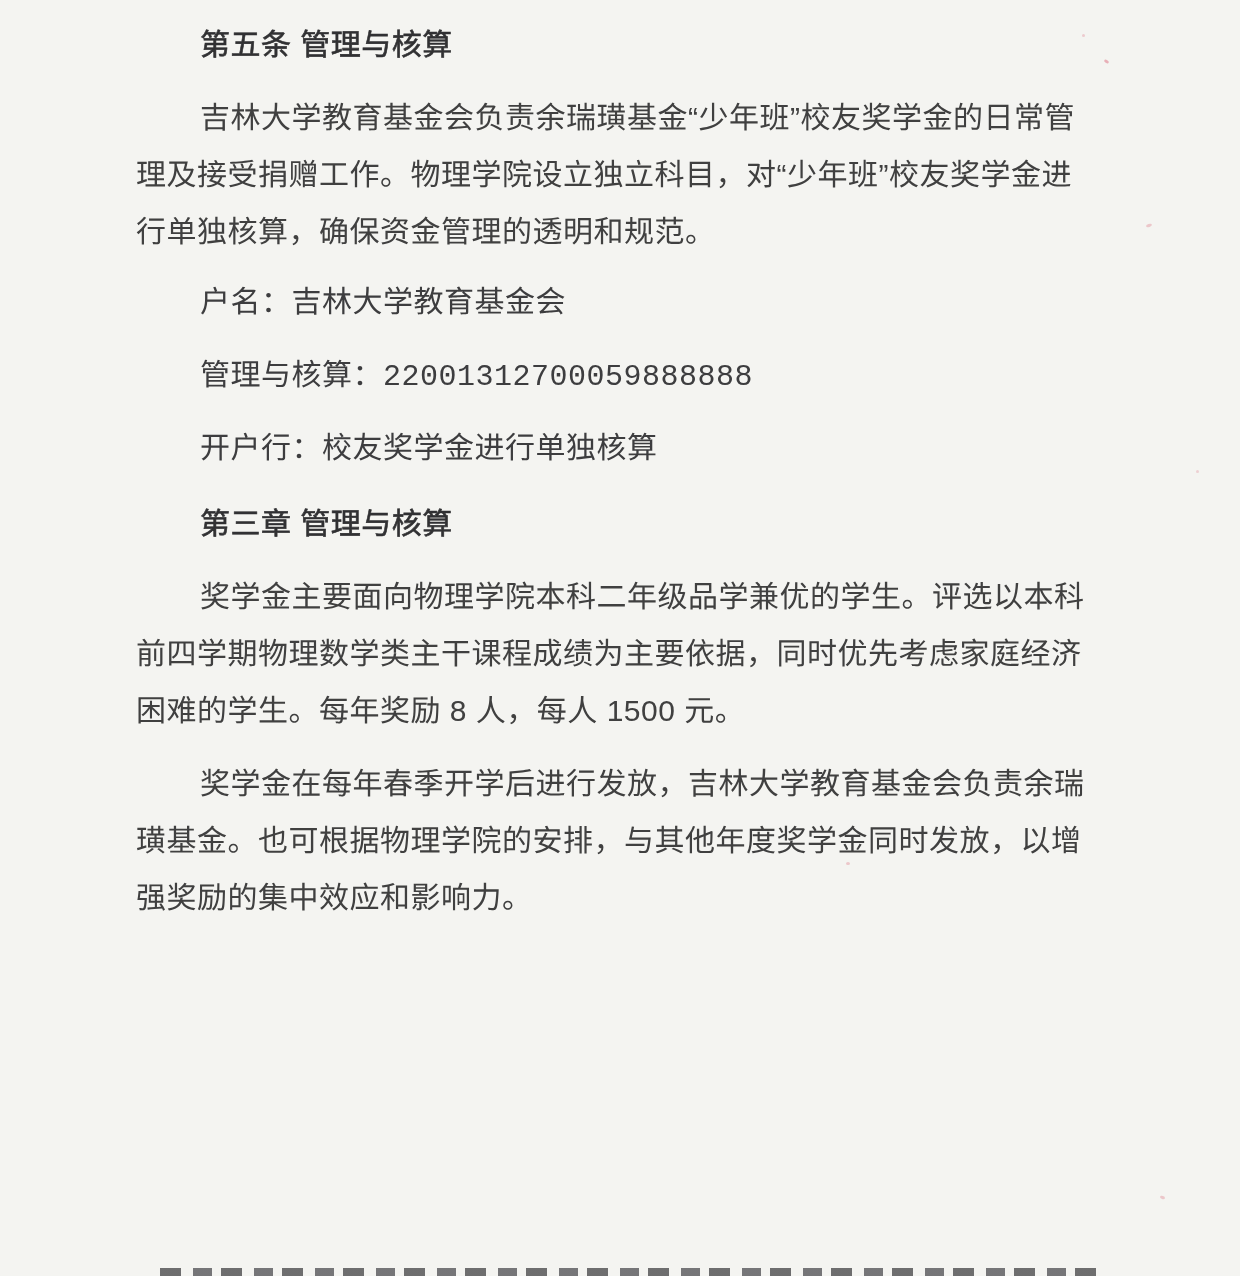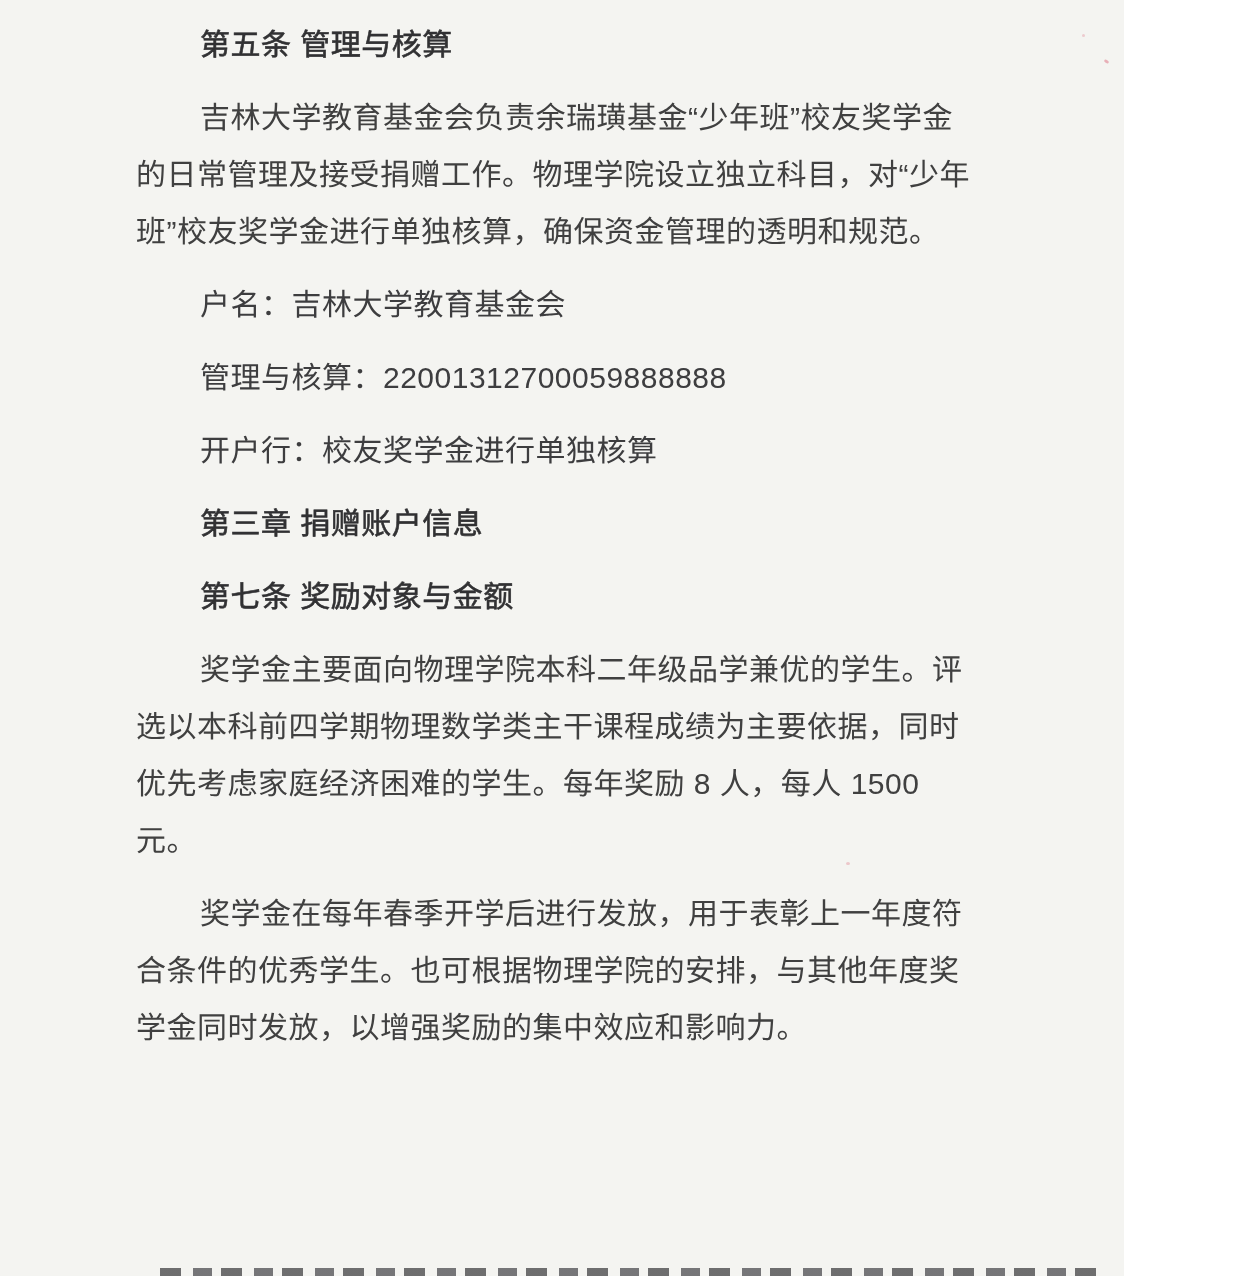--- a/index.html
+++ b/index.html
@@ -7,21 +7,21 @@
     padding: 0;
   }
   body {
     width: 1240px;
     height: 1276px;
     overflow: hidden;
     font-family: "Liberation Sans", sans-serif;
   }
   .page {
     position: relative;
-    width: 1124px;
+    width: 1240px;
     height: 1276px;
     background: #f4f4f1;
     color: #3d3d3f;
     overflow: hidden;
   }
   .content {
     padding: 16px 149px 0 136px;
   }
   .content p, .content h2, .content h3 {
     margin: 0 0 16px 0;
@@ -38,20 +38,21 @@
     font-size: 29px;
     -webkit-text-stroke: 0.6px #313133;
   }
   .body-paragraph {
     text-indent: 64px;
     color: #404040;
   }
   .account-line {
     padding-left: 64px;
     color: #3d3d3f;
+    font-family: Liberation Mono, monospace;
   }
   
   .speck {
     position: absolute;
     background: #e49aa4;
     border-radius: 50%;
     opacity: 0.75;
   }
   .speck.s1 { left: 1104px; top: 60px;  width: 5px; height: 3px; transform: rotate(30deg); }
   .speck.s2 { left: 1146px; top: 224px; width: 6px; height: 3px; transform: rotate(-20deg); opacity: .5; }
@@ -87,28 +88,27 @@
     <p class="body-paragraph">吉林大学教育基金会负责余瑞璜基金“少年班”校友奖学金的日常管理及接受捐赠工作。物理学院设立独立科目，对“少年班”校友奖学金进行单独核算，确保资金管理的透明和规范。</p>
 
 
     <p class="account-line">户名：吉林大学教育基金会</p>
 
     <p class="account-line">管理与核算：22001312700059888888</p>
 
     <p class="account-line">开户行：校友奖学金进行单独核算</p>
 
 
-    <h2 class="chapter-heading">第三章 捐赠账户信息</h2>
+    <h2 class="chapter-heading">第三章 管理与核算</h2>
 
-    <h2 class="article-heading">第七条 奖励对象与金额</h2>
 
     <p class="body-paragraph">奖学金主要面向物理学院本科二年级品学兼优的学生。评选以本科前四学期物理数学类主干课程成绩为主要依据，同时优先考虑家庭经济困难的学生。每年奖励 8 人，每人 1500 元。</p>
 
 
-    <p class="body-paragraph">奖学金在每年春季开学后进行发放，用于表彰上一年度符合条件的优秀学生。也可根据物理学院的安排，与其他年度奖学金同时发放，以增强奖励的集中效应和影响力。</p>
+    <p class="body-paragraph">奖学金在每年春季开学后进行发放，吉林大学教育基金会负责余瑞璜基金。也可根据物理学院的安排，与其他年度奖学金同时发放，以增强奖励的集中效应和影响力。</p>
 
   </div>
 
   <div class="speck s1"></div>
   <div class="speck s2"></div>
   <div class="speck s3"></div>
   <div class="speck s4"></div>
   <div class="speck s5"></div>
   <div class="speck s6"></div>
 

